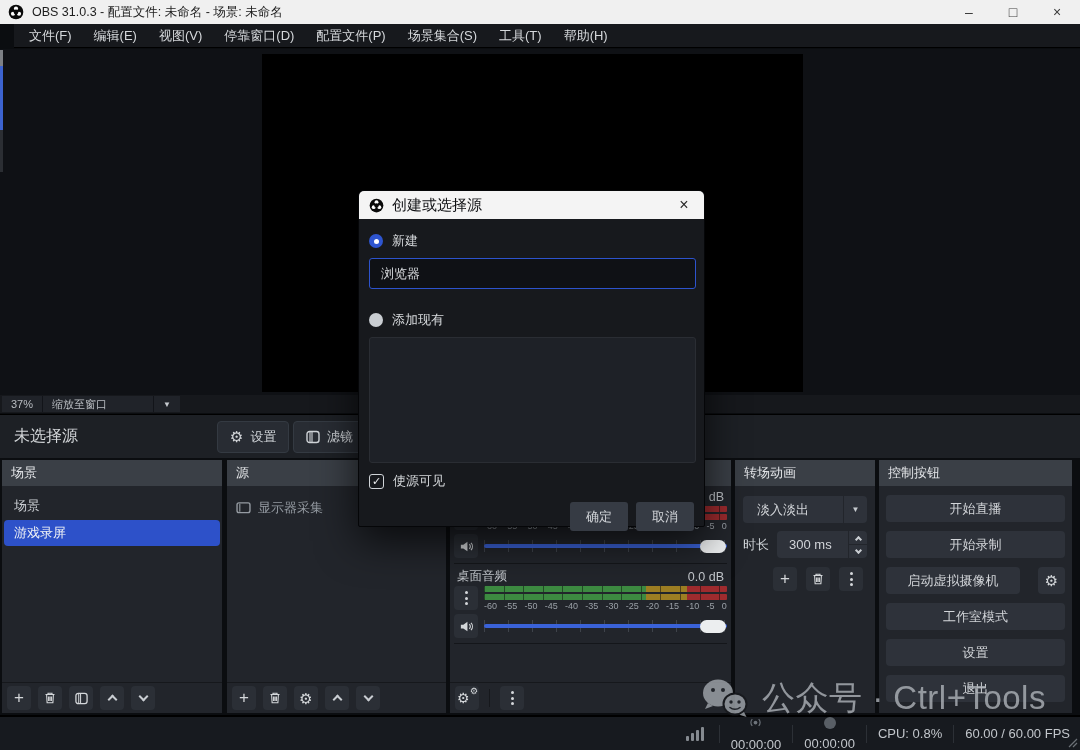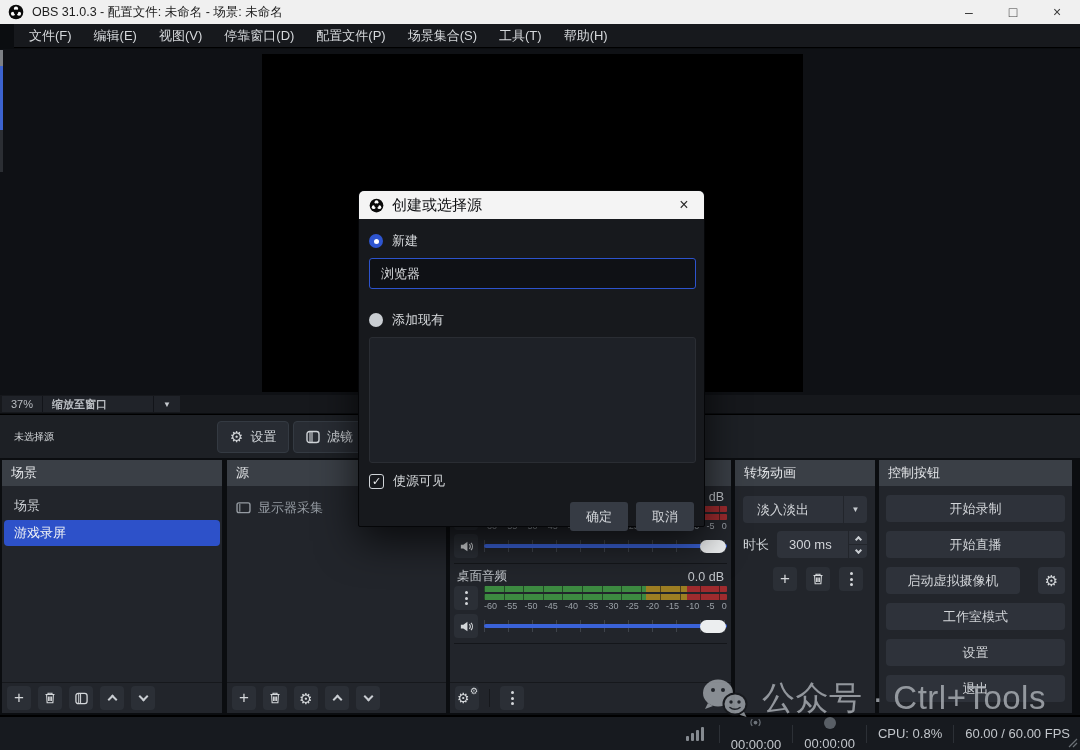--- a/index.html
+++ b/index.html
@@ -28,27 +28,27 @@
   .sliver.s1 { top:50px; height:16px; background:#7d8085; }
   .sliver.s2 { top:66px; height:64px; background:#3c63cf; }
   .sliver.s3 { top:130px; height:42px; background:#2b2e33; }
 
   
   .zoombar { position:absolute; left:0; top:395px; width:1080px; height:18px; background:#16181c; }
   .zoom-combo { position:absolute; left:2px; top:1px; height:16px; display:flex; align-items:center;
                 background:#202329; color:#b9bdc2; font-size:11px; }
   .zoom-combo .seg { padding:0 9px; height:24px; display:flex; align-items:center; }
   .zoom-combo .sep { width:1px; height:16px; background:#121419; }
-  .zoom-mode { width:110px;font-weight:bold; }
+  .zoom-mode { width:110px; }
   .caret { font-size:8px; color:#c6cacf; }
 
   
   .srcbar { position:absolute; left:0; top:414px; width:1080px; height:44px;
             background:#1d2025; border-top:1px solid #000; display:flex; align-items:center; }
-  .no-source { color:#d4d7da; font-size:10px; margin-left:14px; }
+  .no-source { color:#d4d7da; font-size:16px; margin-left:14px; }
   .tool-btn { height:32px; background:#282c33; border:1px solid #343a42; border-radius:4px;
               display:flex; align-items:center; gap:7px; padding:0 12px; color:#cfd3d7; }
   .tool-btn.settings { position:absolute; left:217px; }
   .tool-btn.filters  { position:absolute; left:293px; }
   .gear-glyph { font-size:15px; color:#d4d7da; line-height:1; }
 
   
   .docks { position:absolute; left:0; top:458px; width:1080px; height:256px; background:#0b0d10; }
   .panel { position:absolute; top:2px; height:253px; background:#22252b; }
   .panel-header { height:26px; background:#3a3f46; color:#e3e5e8; display:flex; align-items:center;
@@ -463,22 +463,22 @@
                 <i></i>
               </span>
             </span>
         </div>
       </div>
     </div>
 
     <div class="panel controls">
       <div class="panel-header">控制按钮</div>
       <div class="ctrl-body">
+        <div class="ctrl-btn">开始直播</div>
         <div class="ctrl-btn">开始录制</div>
-        <div class="ctrl-btn">开始直播</div>
         <div class="vcam-row">
           <div class="ctrl-btn">启动虚拟摄像机</div>
           <div class="vcam-gear">
               <span class="gear-glyph">⚙</span>
             </div>
         </div>
         <div class="ctrl-btn">工作室模式</div>
         <div class="ctrl-btn">设置</div>
         <div class="ctrl-btn">退出</div>
       </div>

